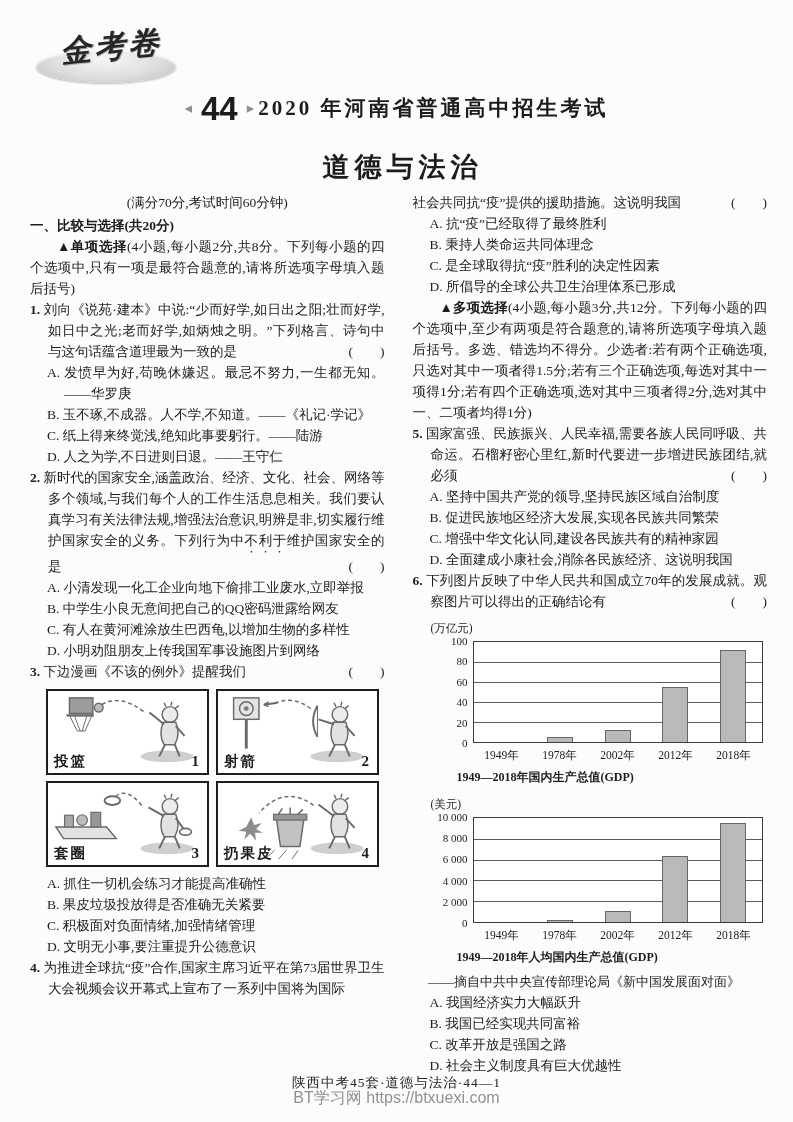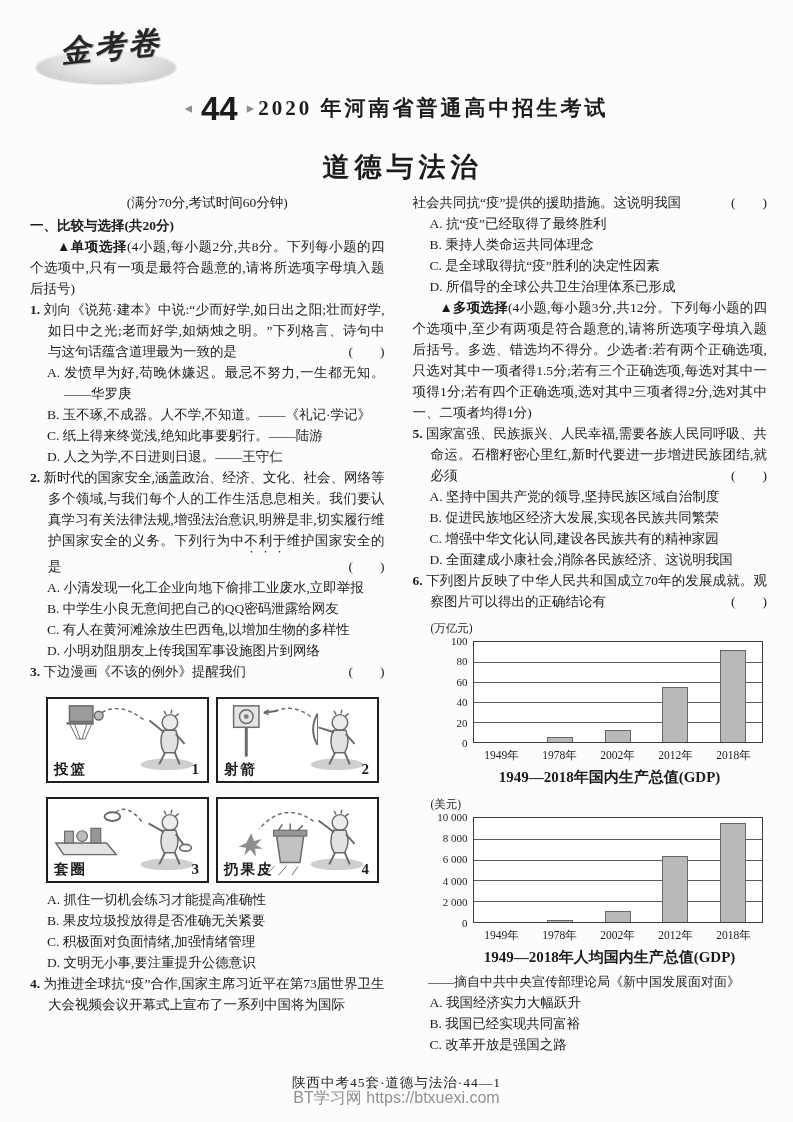--- a/index.html
+++ b/index.html
@@ -35,38 +35,38 @@
   .indent2 { text-indent:2em; }
   .stem { padding-left:18px; text-indent:-18px; }
   .qnum { font-weight:bold; }
   .opt { padding-left:34px; text-indent:-17px; }
   .br { float:right; }
   .emph { -webkit-text-emphasis:filled dot; -webkit-text-emphasis-position:under right;
           text-emphasis:filled dot; text-emphasis-position:under right; }
 
   
   .figure { display:grid; grid-template-columns:163px 163px; gap:6px 7px; margin:7px 0 6px 16px; }
-  .panel { position:relative; height:86px; border:2px solid #1e1e1e; background:#fff; box-sizing:border-box;margin-top:8px; }
+  .panel { position:relative; height:86px; border:2px solid #1e1e1e; background:#fff; box-sizing:border-box; }
   .panel svg { position:absolute; inset:0; width:100%; height:100%; }
   .panel-label { position:absolute; left:6px; bottom:1px; font-weight:bold; font-size:14.5px; letter-spacing:2px; }
   .panel-num { position:absolute; right:8px; bottom:1px; font-weight:bold; font-size:15px; }
 
   
   .chart { width:336px; margin:6px 0 3px 14px; }
   .chart-unit { font-size:11.5px; margin:0 0 2px 4px; }
   .chart-body { display:flex; }
   .yaxis { position:relative; width:46px; flex:none; }
   .ytick { position:absolute; right:5px; font-size:11px; line-height:14px; white-space:nowrap; }
   .plot { position:relative; flex:1; height:100px; border:1.4px solid #3d3d3d; background:#fff; }
   .gridline { position:absolute; left:0; right:0; height:1px; background:#5a5a5a; }
   .bar { position:absolute; bottom:0; width:26px; background:#b9b9b9;
     border:1px solid #666; border-bottom:none; box-sizing:border-box; }
   .xlabels { display:flex; margin-left:46px; }
   .xlabels span { flex:1; text-align:center; font-size:11.5px; padding-top:2px; }
-  .chart-title { text-align:center; font-weight:bold; font-size:15px; margin:1px 0 2px 30px; }
+  .chart-title { text-align:left; font-weight:bold; font-size:12px; margin:1px 0 2px 30px; }
   .source { text-indent:1.2em; font-size:13px; }
 
   
   .footer { position:absolute; bottom:30px; left:0; right:0; text-align:center;
     font-size:13.5px; letter-spacing:1px; color:#262626; }
   .watermark { position:absolute; bottom:13px; left:0; right:0; text-align:center;
     font-size:16px; color:rgba(118,118,118,.8); font-family:"Liberation Sans","DejaVu Sans",sans-serif; }
 </style>
 </head>
 <body>
@@ -299,19 +299,20 @@
               <span>2012年</span>
               <span>2018年</span>
             </div>
           <div class="chart-title">1949—2018年人均国内生产总值(GDP)</div>
         </div>
 
         <p class="source">——摘自中共中央宣传部理论局《新中国发展面对面》</p>
         <p class="opt">A. 我国经济实力大幅跃升</p>
         <p class="opt">B. 我国已经实现共同富裕</p>
         <p class="opt">C. 改革开放是强国之路</p>
+        <p class="opt">D. 社会主义制度具有巨大优越性</p>
       </div>
     </div>
   </div>
 
   <div class="footer">陕西中考45套·道德与法治·44—1</div>
   <div class="watermark">BT学习网 https://btxuexi.com</div>
 </div>
 
 </body></html>

